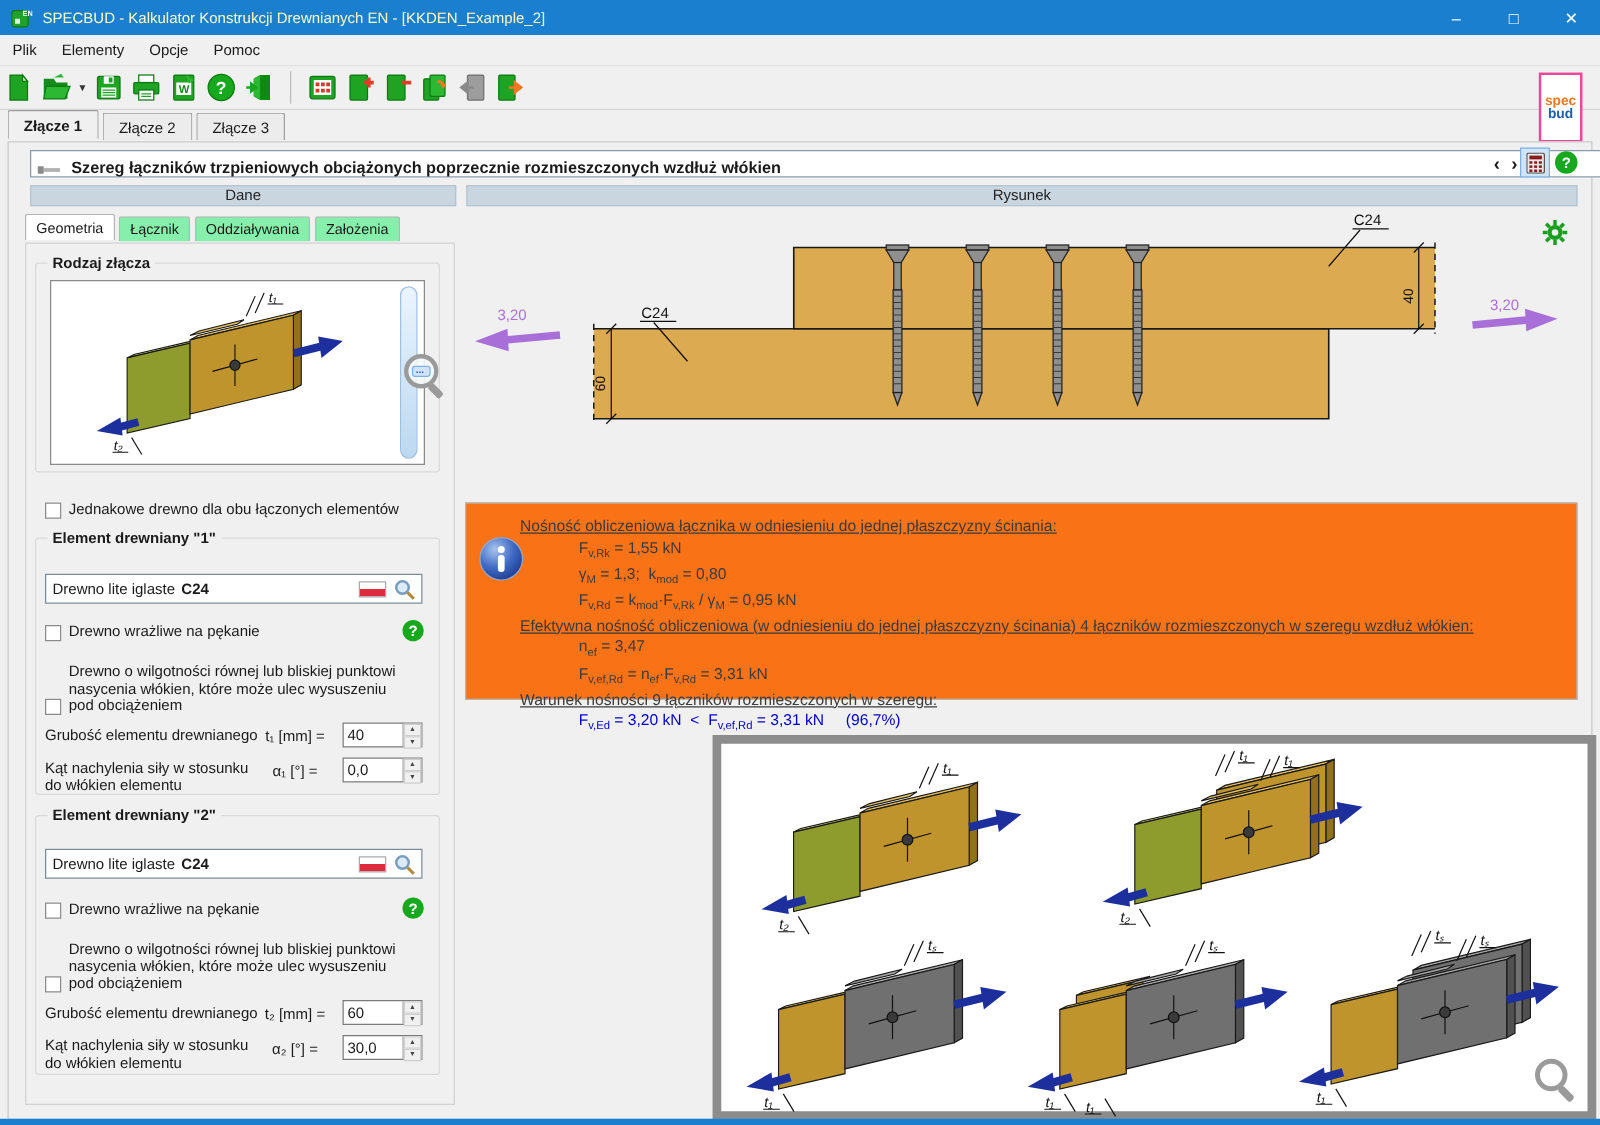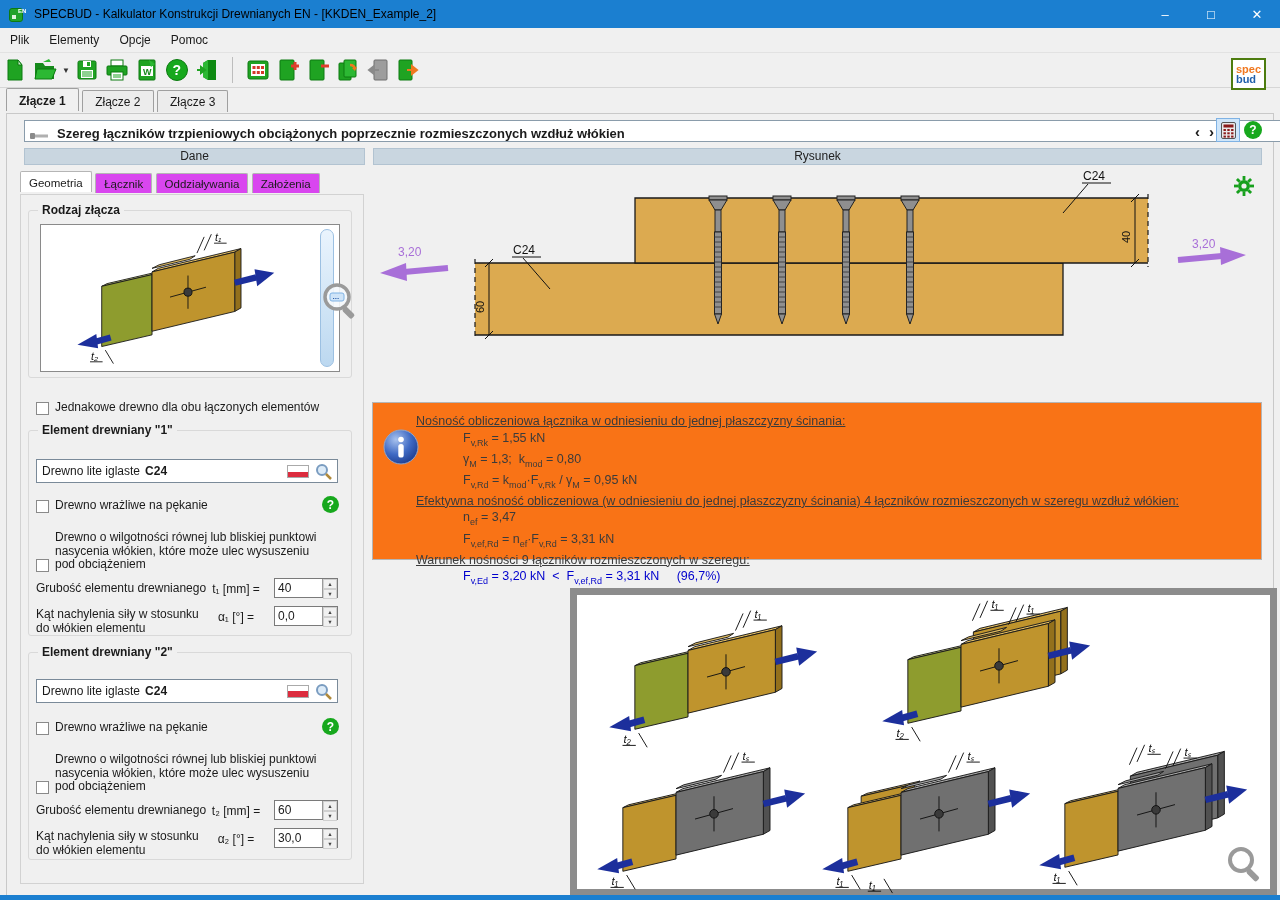--- a/index.html
+++ b/index.html
@@ -5,35 +5,35 @@
   html,body{margin:0;padding:0;background:#d8d8d8}
   *{box-sizing:border-box}
   .win{position:relative;width:1280px;height:900px;background:#f0f0f0;
        font-family:"Liberation Sans",sans-serif;color:#1a1a1a;overflow:hidden}
   .abs{position:absolute}
 
   
   .titlebar{position:absolute;left:0;top:0;width:1280px;height:28px;background:#1b7fd0;
             display:flex;align-items:center}
   .appicon{width:17px;height:17px;margin:0 8px 0 9px}
-  .title{color:#000000;font-size:12px}
+  .title{color:#fef9c3;font-size:12px}
   .wbtns{margin-left:auto;display:flex;height:28px}
   .wbtn{width:46px;height:28px;color:#fff;font-size:13px;display:flex;align-items:center;justify-content:center}
 
   
   .menubar{position:absolute;left:0;top:28px;width:1280px;height:24px;background:#f0f0f0;display:flex;align-items:center}
   .menuitem{padding:0 10px;font-size:12px;line-height:24px}
   .toolbar{position:absolute;left:0;top:52px;width:1280px;height:36px;background:#f0f0f0;
            border-top:1px solid #e2e2e2;border-bottom:1px solid #d6d6d6;display:flex;align-items:center}
   .tbtn{width:30px;height:30px;display:flex;align-items:center;justify-content:center}
   .tbtn svg{width:24px;height:24px}
   .tb-caret{width:12px;font-size:8px;color:#333;text-align:center}
   .tb-sep{width:1px;height:26px;background:#bdbdbd;margin:0 10px}
-  .logo{position:absolute;right:14px;top:5px;border:2px solid #4d7c0f;background:#fff;
-        padding:4px 3px;line-height:10px;}
+  .logo{position:absolute;right:14px;top:5px;border:2px solid #ec4899;background:#fff;
+        padding:16px 3px;line-height:10px;text-align:center}
   .logo .l1{color:#f07820;font-weight:bold;font-size:11px;display:block}
   .logo .l2{color:#1f5faa;font-weight:bold;font-size:11px;display:block}
 
   
   .jtabs{position:absolute;left:6px;top:89px;height:25px}
   .jtab{display:inline-block;padding:4px 12px 3px;font-size:12px;border:1px solid #9f9f9f;
         border-bottom:none;background:#ececec;border-radius:2px 2px 0 0;margin-right:-1px;position:relative}
   .jtab.active{background:#f0f0f0;font-weight:bold;z-index:3;padding-top:5px;top:-1px}
 
   .frame{position:absolute;left:6px;top:113px;width:1268px;height:783px;
@@ -51,21 +51,21 @@
   .qcircle{width:18px;height:18px;border-radius:50%;background:#17a81d;color:#fff;font-weight:bold;
            font-size:12px;display:flex;align-items:center;justify-content:center}
 
   
   .shdr{position:absolute;height:17px;background:#c9d6e0;border:1px solid #b2c3d1;
         font-size:12px;text-align:center;line-height:15px;color:#222}
 
   
   .dtabs{position:absolute;left:20px;top:172px;height:23px}
   .dtab{display:inline-block;padding:4px 8px 3px;font-size:11.5px;border:1px solid #b5b5b5;
-        border-bottom:none;background:#d946ef;border-radius:2px 2px 0 0;margin-right:-1px;position:relative}
+        border-bottom:none;background:#86efac;border-radius:2px 2px 0 0;margin-right:-1px;position:relative}
   .dtab.active{background:#fff;z-index:3;top:-1px;padding-top:5px}
   .lpanel{position:absolute;left:20px;top:194px;width:344px;height:690px;border:1px solid #d2d2d2;background:#f0f0f0}
 
   .grp{position:absolute;border:1px solid #d9d9d9;border-radius:3px}
   .grp-label{position:absolute;top:-8px;left:9px;background:#f0f0f0;padding:0 4px;
              font-weight:bold;font-size:12px;white-space:nowrap}
 
   .imgbox{position:absolute;left:40px;top:224px;width:300px;height:148px;background:#fff;
           border:1px solid #8a8a8a}
   .scrollstrip{position:absolute;right:5px;top:4px;bottom:4px;width:14px;border-radius:7px;

